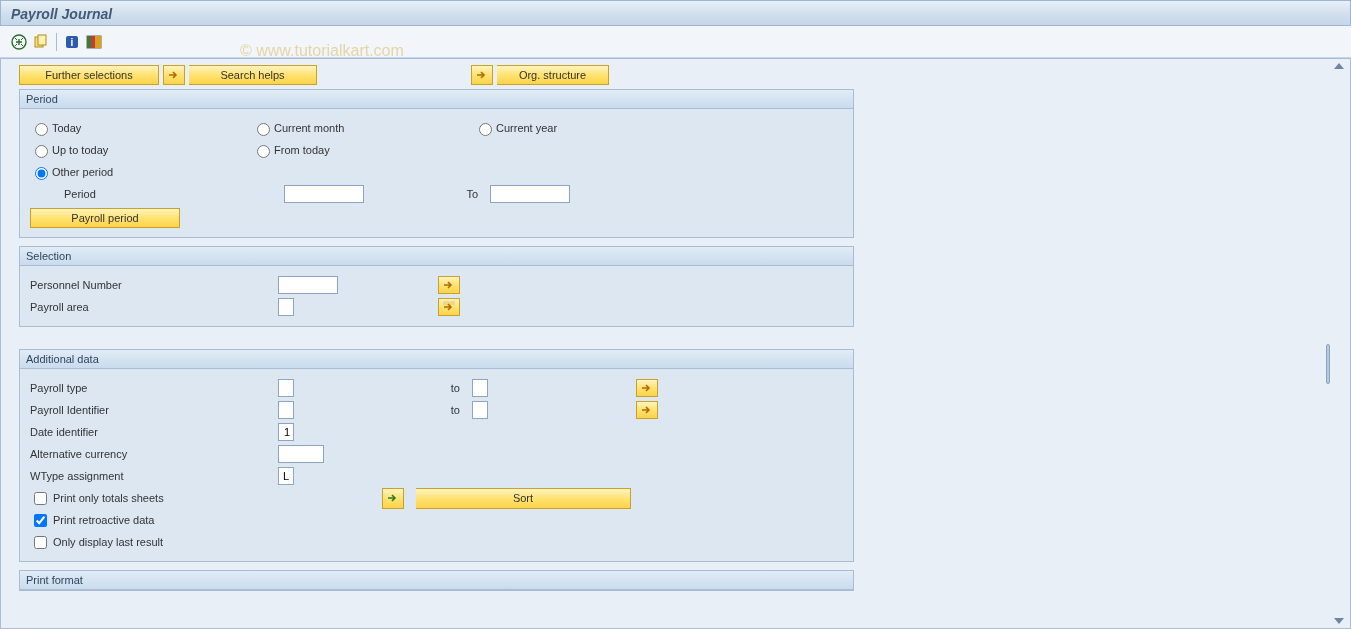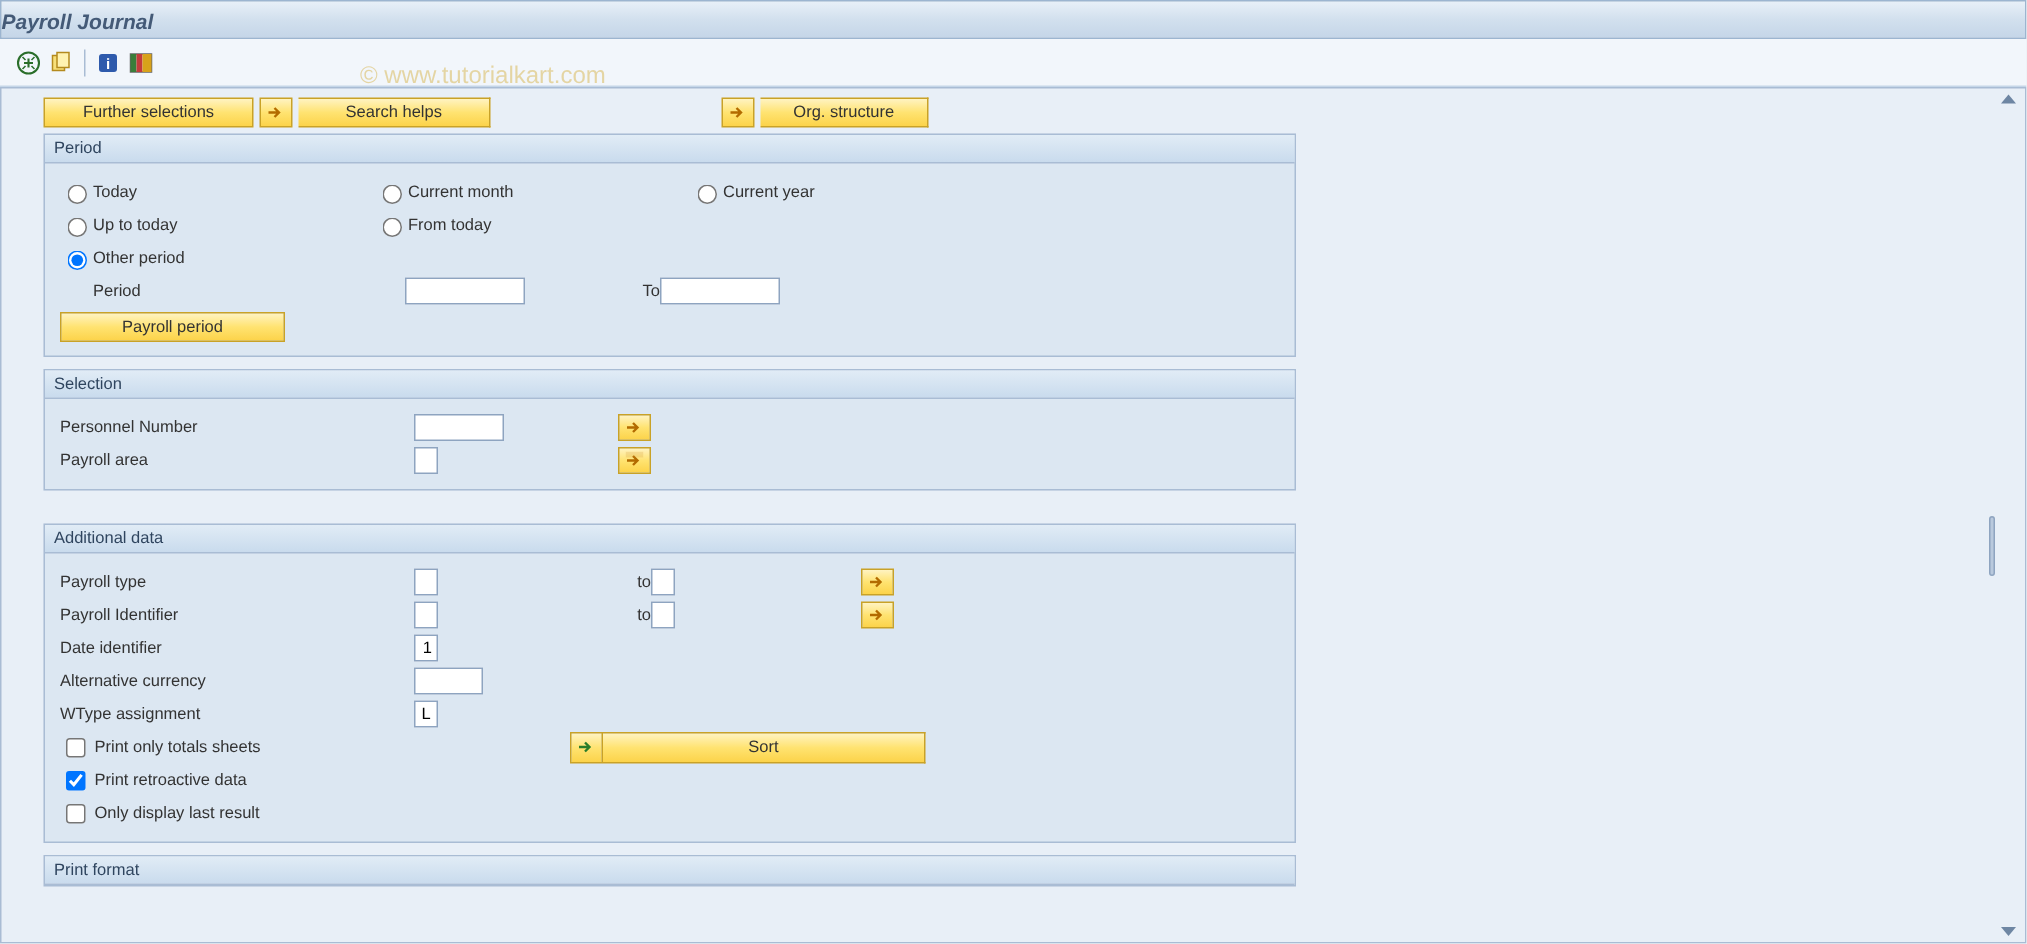--- a/index.html
+++ b/index.html
@@ -12,20 +12,21 @@
     width: 1351px;
     height: 629px;
     overflow: hidden;
     position: relative;
   }
   .title-bar {
     background: linear-gradient(to bottom, #e8f0f8 0%, #d2e0ee 50%, #c5d6e8 100%);
     border: 1px solid #9cb5d0;
     height: 26px;
     line-height: 26px;
+    padding-left: 10px;
     font-style: italic;
     font-weight: bold;
     font-size: 14px;
     color: #445a77;
   }
   .toolbar {
     height: 32px;
     padding: 6px 10px;
     display: flex;
     align-items: center;
@@ -57,21 +58,21 @@
   .content {
     position: relative;
     background: #e8eff7;
     height: calc(100% - 58px);
     border: 1px solid #a9bcd4;
     margin: 0;
     padding: 0;
     overflow: hidden;
   }
   .content-inner {
-    padding: 6px 10px 6px 28px;
+    padding: 6px 10px 6px 18px;
     height: 100%;
     overflow-y: auto;
   }
   .scroll-region {
     position: absolute;
     top: 4px;
     right: 4px;
     bottom: 4px;
     width: 14px;
     display: flex;
@@ -144,21 +145,21 @@
     font-size: 11px;
     color: #2f455f;
   }
   .group-body {
     padding: 8px 10px;
   }
   .row {
     display: flex;
     align-items: center;
     height: 22px;
-    gap: 0;
+    gap: 12px;
   }
   .lbl {
     width: 170px;
     padding-left: 2px;
   }
   .radio {
     display: inline-flex;
     align-items: center;
     margin-right: 40px;
     cursor: pointer;

